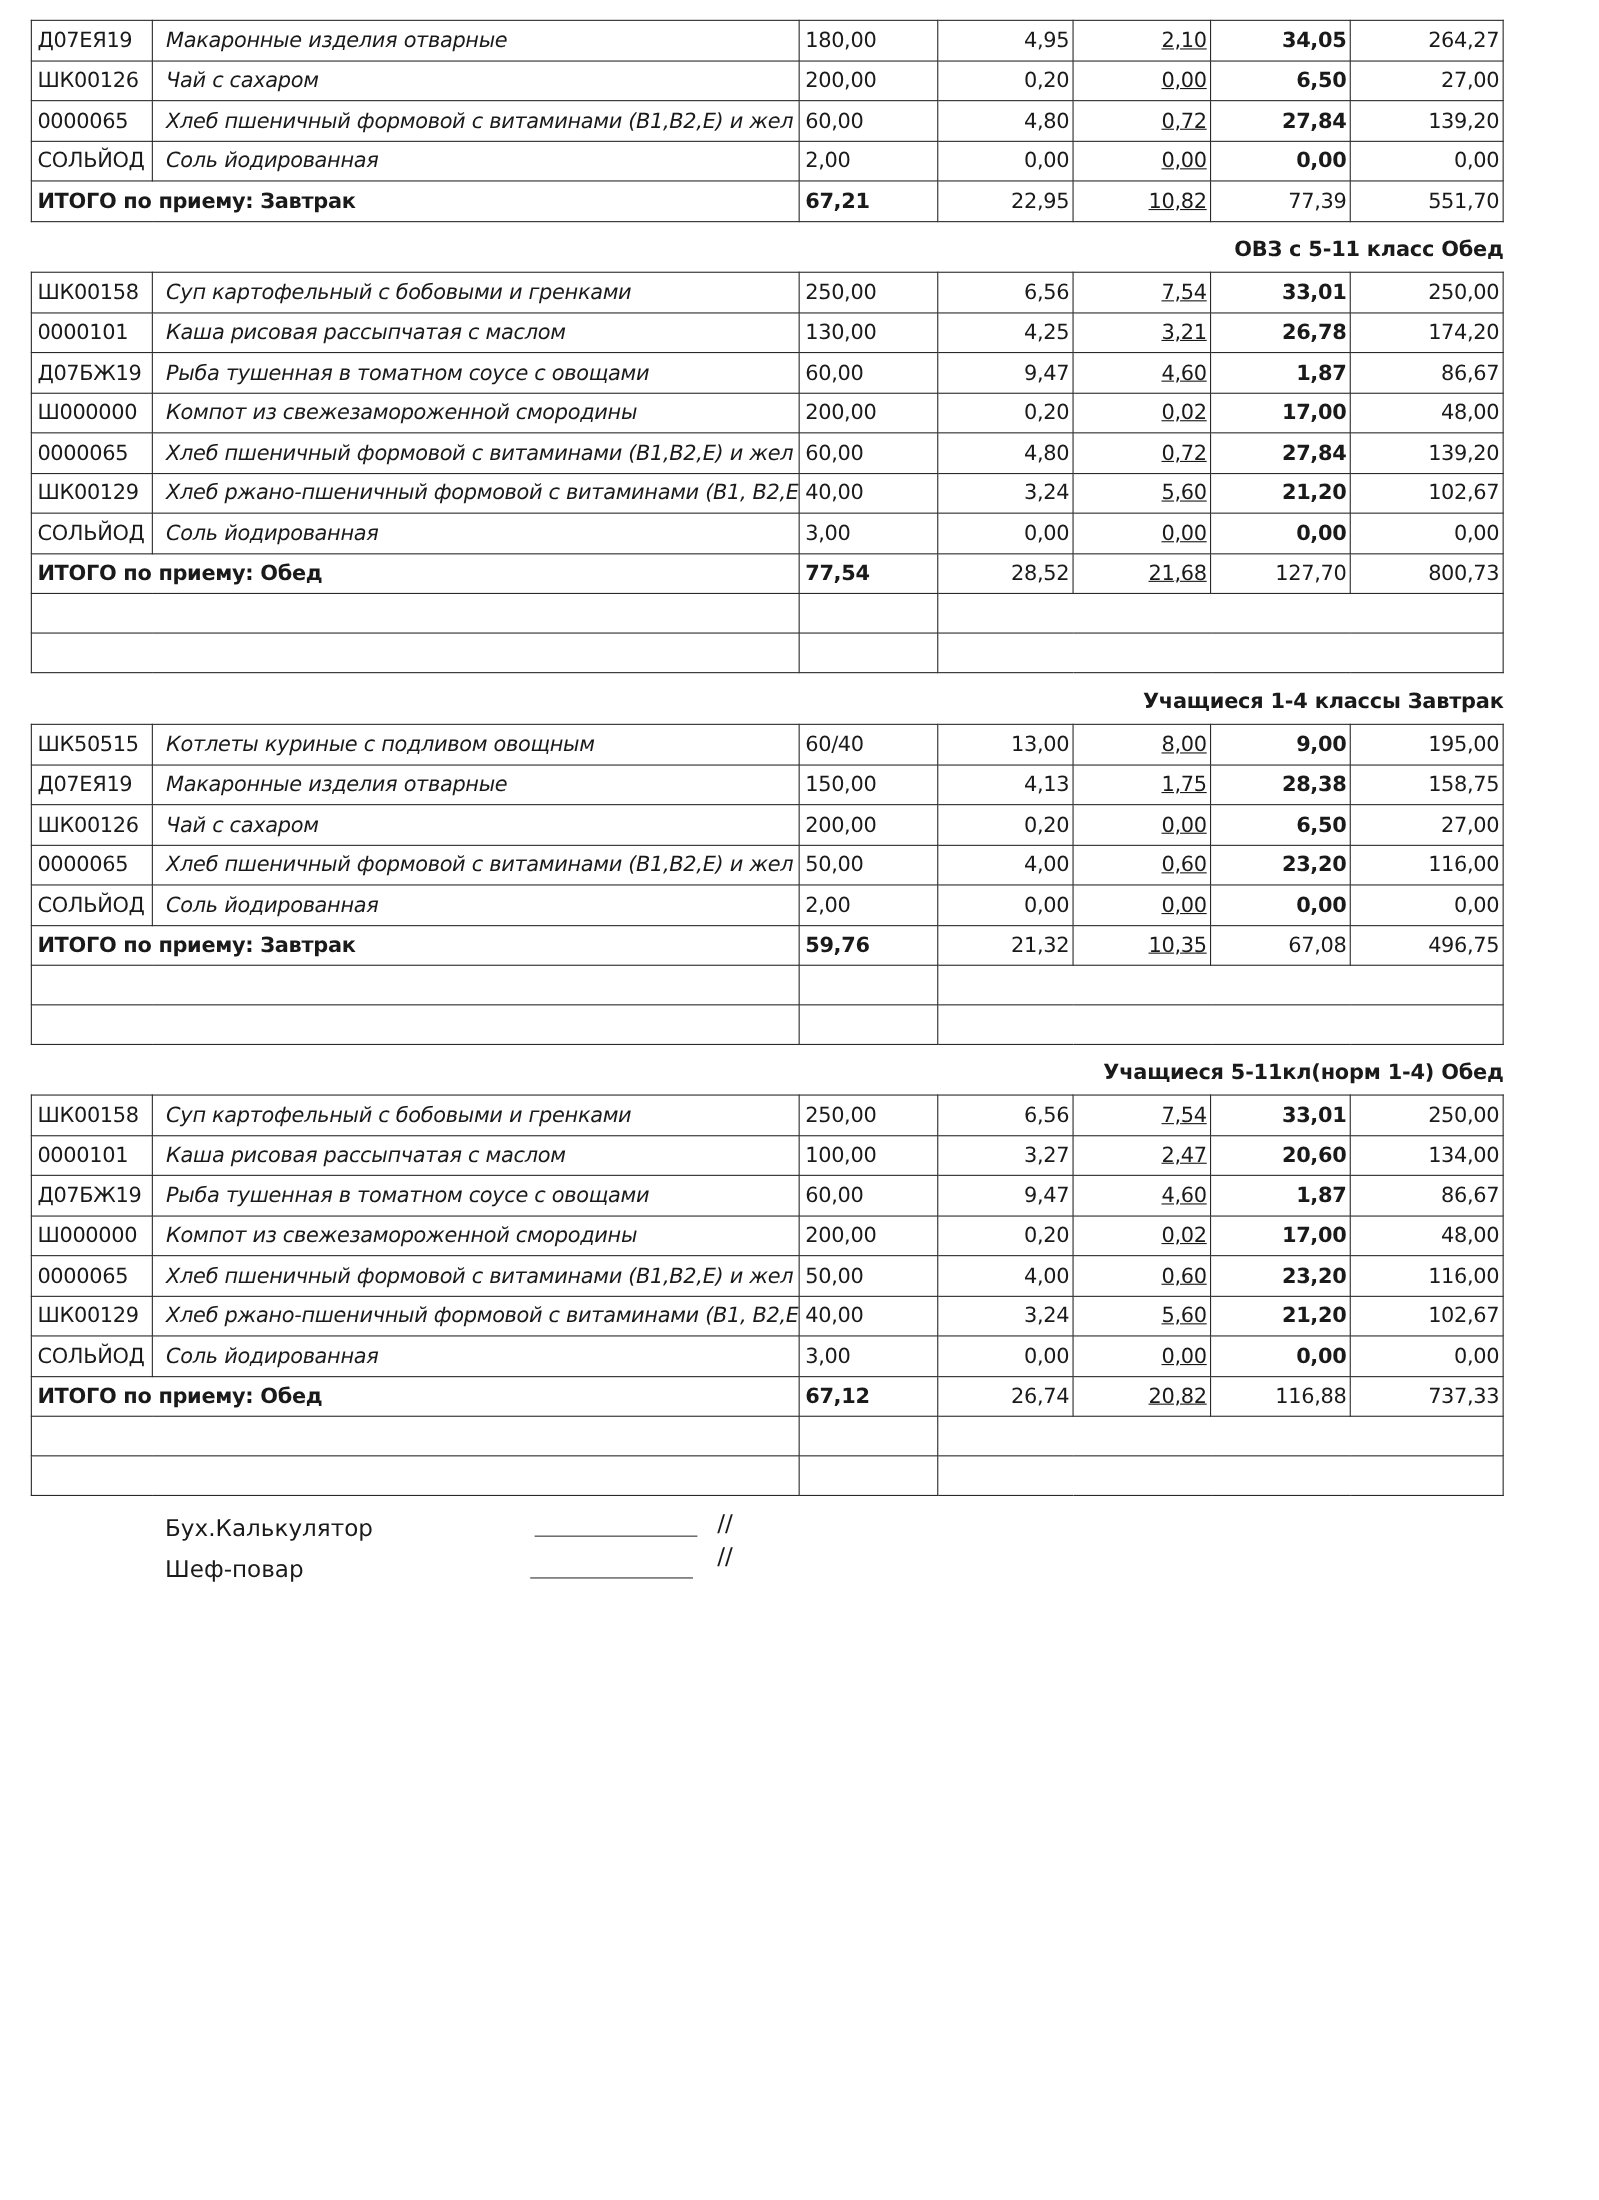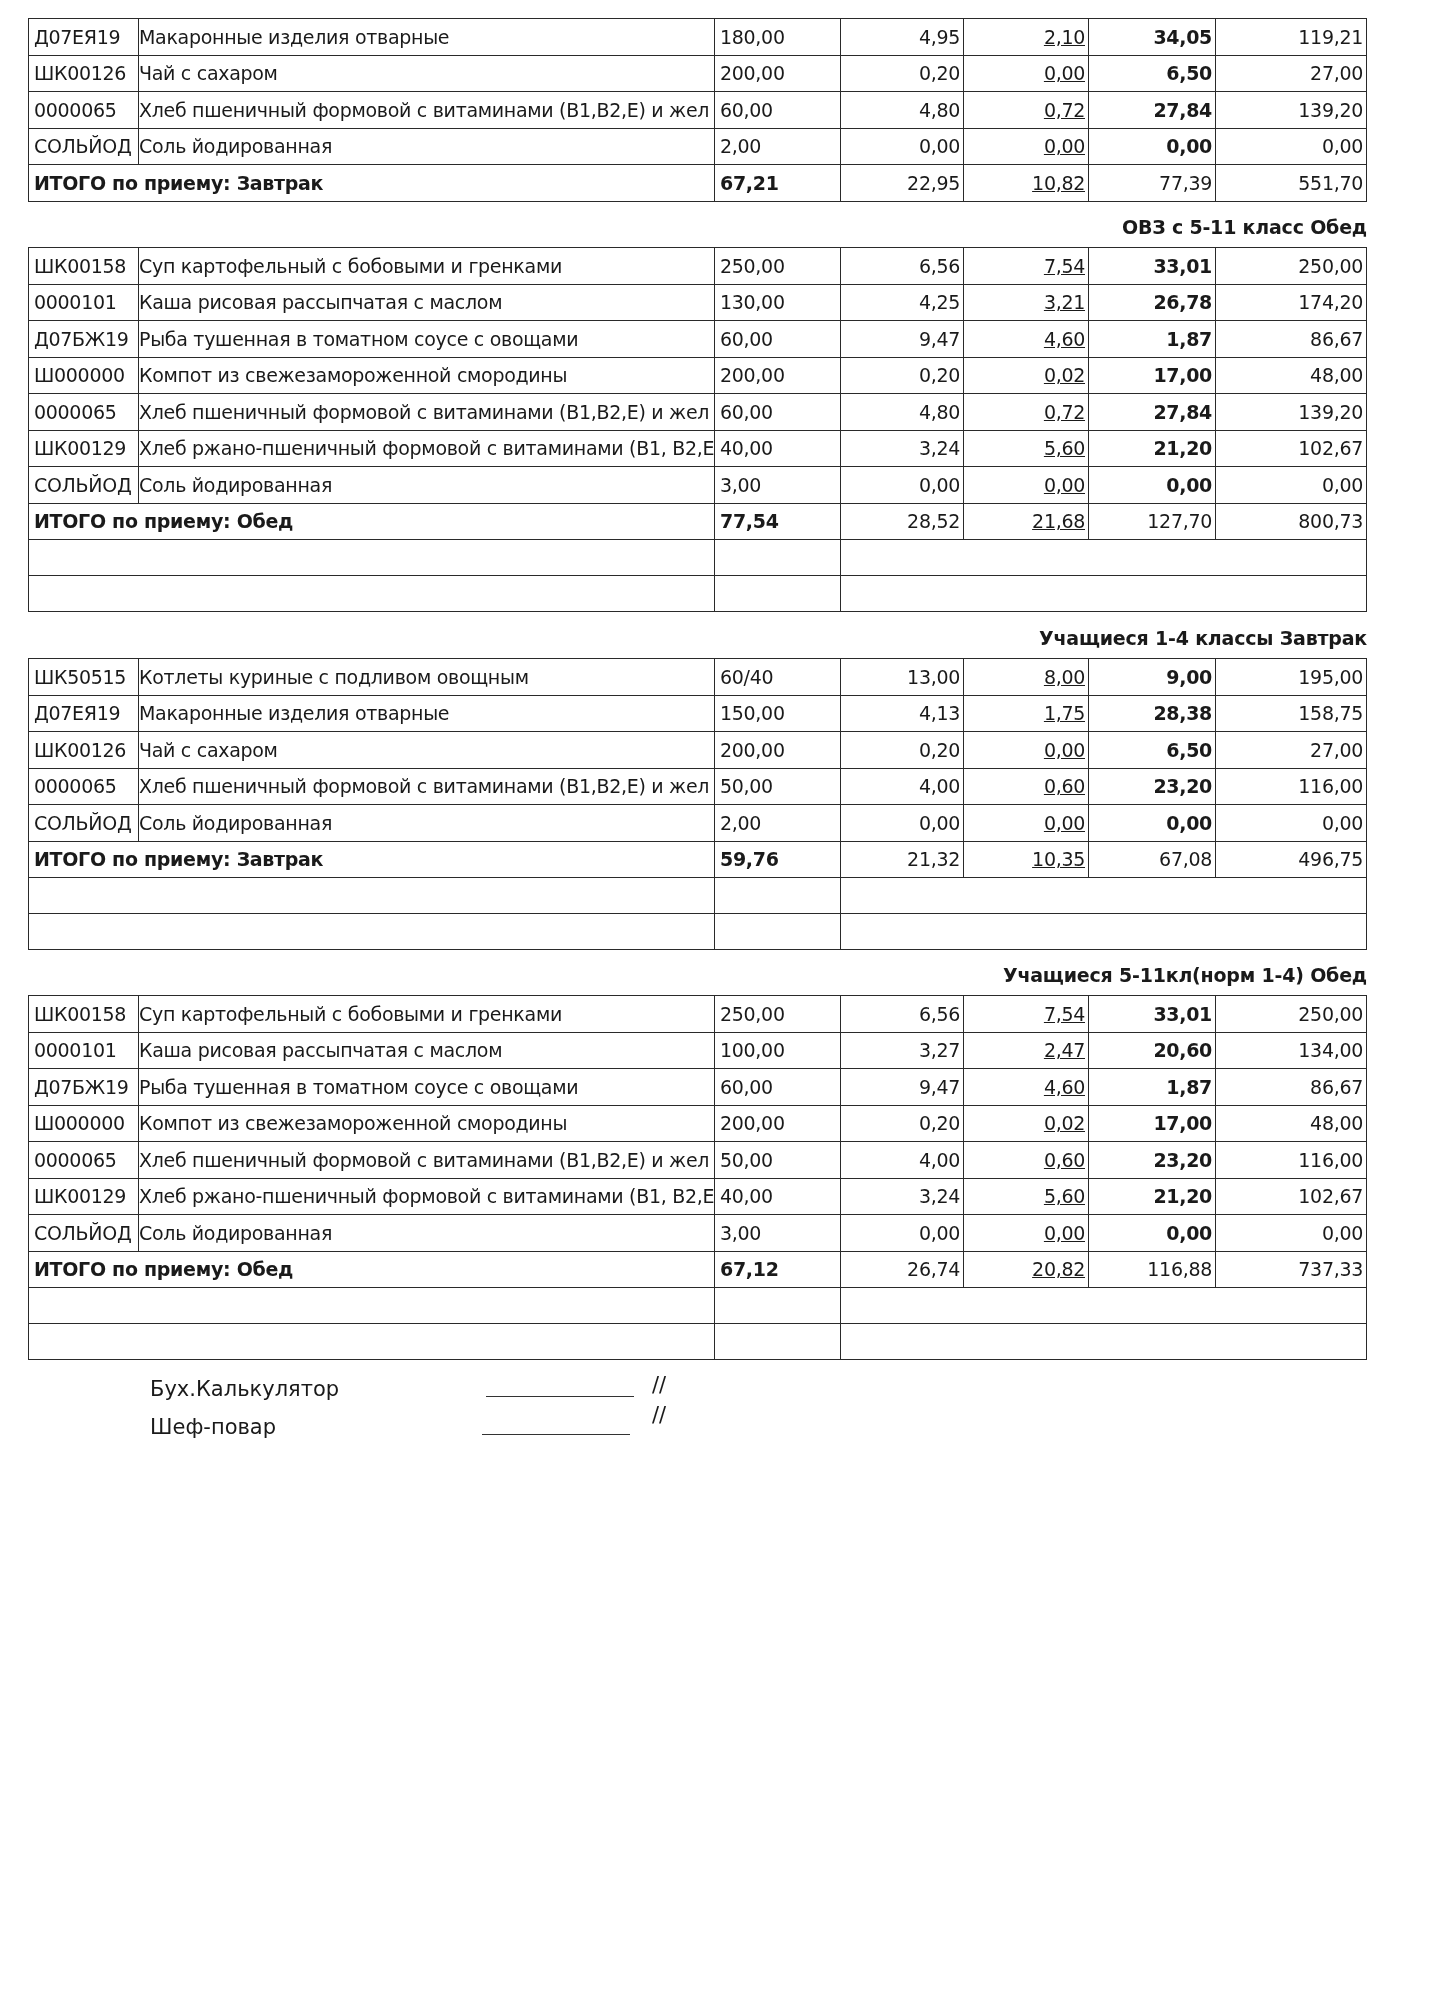--- a/index.html
+++ b/index.html
@@ -4,21 +4,21 @@
 <style>
   html, body { margin: 0; padding: 0; background: #ffffff; }
   body { width: 1454px; height: 2000px; position: relative; overflow: hidden;
          font-family: "DejaVu Sans", "Liberation Sans", sans-serif; color: #1a1a1a; }
   .section { position: absolute; left: 28px; width: 1339px; }
   .sec-title { text-align: right; font-weight: bold; font-size: 19px; height: 40px; line-height: 40px; letter-spacing: -0.2px; }
   table { border-collapse: collapse; width: 1339px; table-layout: fixed; }
   td { border: 1.6px solid #2a2a2a; height: 35.5px; padding: 0 5px; font-size: 19px;
        white-space: nowrap; overflow: hidden; letter-spacing: -0.3px; }
   td.code { width: 99px; }
-  td.name { width: 570px; padding-left: 0; }
+  td.name { width: 570px; padding-left: 12px; font-style: italic; }
   td.qty { width: 115px; }
   td.num { text-align: right; padding-right: 3px; }
   td.c-prot { width: 114px; } td.c-fat { width: 116px; text-decoration: underline; } td.c-carb { width: 118px; font-weight: bold; }
   tr.total td { font-weight: normal; }
   tr.total td.tlabel, tr.total td.qty { font-weight: bold; }
   tr.empty td { height: 35px; }
   .signatures { position: absolute; left: 150px; top: 1370px; }
   .sig-row { position: relative; height: 38px; line-height: 38px; font-size: 21px; width: 600px; }
   .sig-line { position: absolute; left: 336px; top: 26px; width: 148px; border-bottom: 1.5px solid #333; }
   .sig-mark { position: absolute; left: 502px; top: -4px; font-size: 21px; }
@@ -29,21 +29,21 @@
 <div class="section" style="top:18px;">
   <table>
     <tbody>
         <tr>
           <td class="code">Д07ЕЯ19</td>
           <td class="name">Макаронные изделия отварные</td>
           <td class="qty">180,00</td>
           <td class="num c-prot">4,95</td>
           <td class="num c-fat">2,10</td>
           <td class="num c-carb">34,05</td>
-          <td class="num">119,21</td>
+          <td class="num">264,27</td>
         </tr>
         <tr>
           <td class="code">ШК00126</td>
           <td class="name">Чай с сахаром</td>
           <td class="qty">200,00</td>
           <td class="num c-prot">0,20</td>
           <td class="num c-fat">0,00</td>
           <td class="num c-carb">6,50</td>
           <td class="num">27,00</td>
         </tr>

